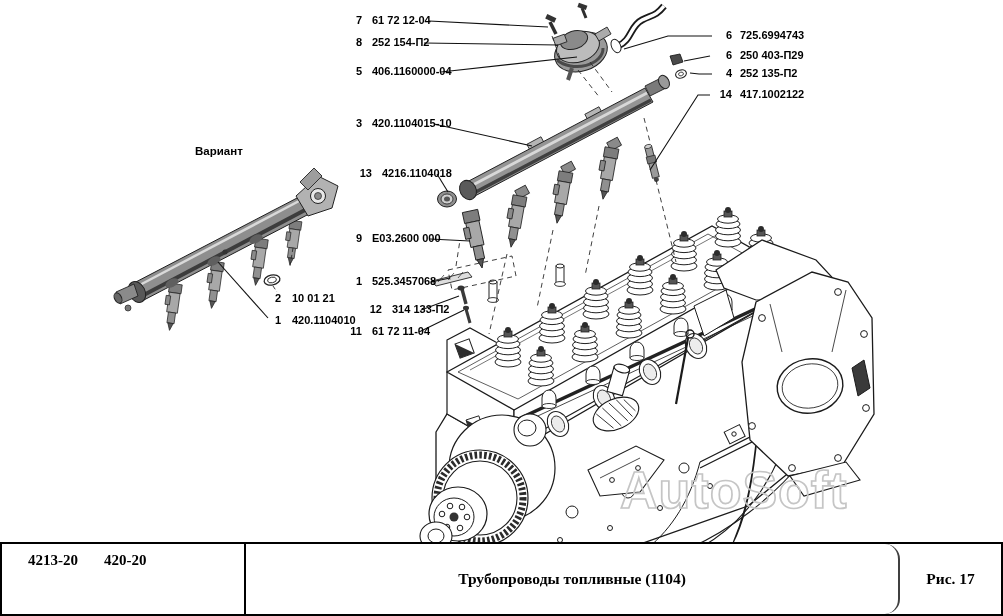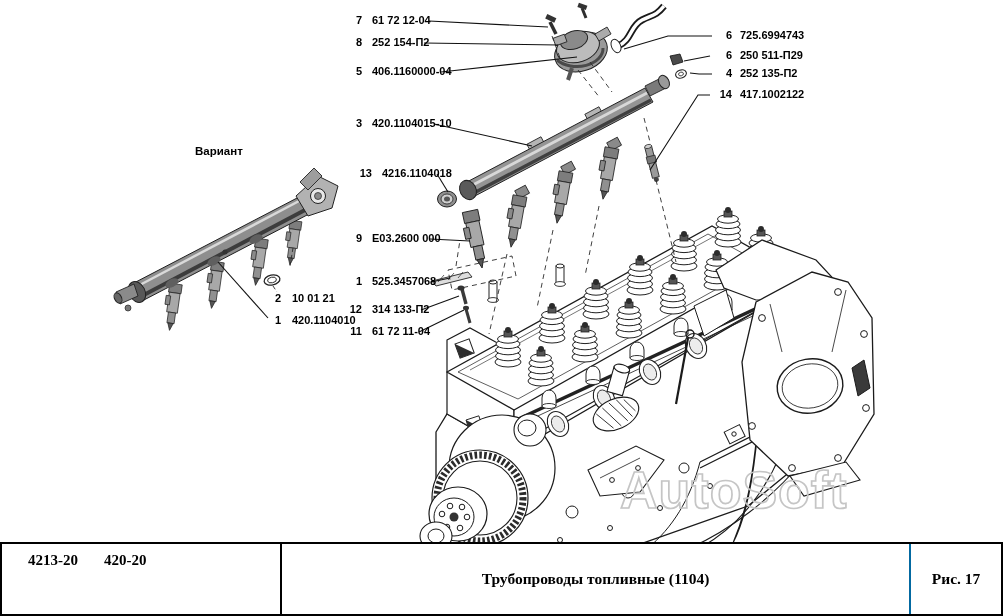--- a/index.html
+++ b/index.html
@@ -9,27 +9,27 @@
   .callout{position:absolute;display:flex;align-items:baseline;
            font:bold 11px "Liberation Sans",sans-serif;color:#000;white-space:pre;}
   .callout .num{display:inline-block;width:20px;text-align:right;margin-right:10px;}
   .callout.rcol .num{margin-right:8px;}
   .callout.vcol .num{width:9px;margin-right:11px;}
   .variant-label{position:absolute;font:bold 11.5px "Liberation Sans",sans-serif;color:#000;}
   .footer{position:absolute;left:0;top:542px;width:1003px;height:74px;box-sizing:border-box;
           border-top:2px solid #000;border-left:2px solid #000;border-right:2px solid #000;
           border-bottom:2px solid #000;display:flex;background:#fff;}
   .footer .cell{box-sizing:border-box;height:100%;}
-  .cell-models{width:280px;border-right:2px solid #000;padding:6px 0 0 26px;
+  .cell-models{width:244px;border-right:2px solid #000;padding:6px 0 0 26px;
                font:bold 15px "Liberation Serif",serif;line-height:20px;}
   .cell-models .mrow span{display:inline-block;}
   .cell-models .mrow span:first-child{margin-right:26px;}
-  .cell-title{flex:1;border-right:2px solid #0369a1;display:flex;align-items:center;justify-content:center;
-              font:bold 15.5px "Liberation Serif",serif;}
-  .cell-fig{width:90px;display:flex;align-items:center;justify-content:center;
+  .cell-title{flex:1;border-right:2px solid #404040;display:flex;align-items:center;justify-content:center;
+              font:bold 15.5px "Liberation Serif",serif;border-radius:15px;}
+  .cell-fig{width:101px;display:flex;align-items:center;justify-content:center;
             font:bold 15.5px "Liberation Serif",serif;border-radius:15px;}
 </style>
 </head>
 <body>
 
 <div class="stage">
 
 <svg width="1003" height="616" viewBox="0 0 1003 616">
   <defs>
     <g id="spr">
@@ -326,24 +326,24 @@
   </g>
 </svg>
 
 <div class="callout" style="left:342px;top:14px"><span class="num">7</span><span class="code">61 72 12-04</span></div>
 <div class="callout" style="left:342px;top:36px"><span class="num">8</span><span class="code">252 154-П2</span></div>
 <div class="callout" style="left:342px;top:65px"><span class="num">5</span><span class="code">406.1160000-04</span></div>
 <div class="callout" style="left:342px;top:117px"><span class="num">3</span><span class="code">420.1104015-10</span></div>
 <div class="callout" style="left:352px;top:167px"><span class="num">13</span><span class="code">4216.1104018</span></div>
 <div class="callout" style="left:342px;top:232px"><span class="num">9</span><span class="code">E03.2600 000</span></div>
 <div class="callout" style="left:342px;top:275px"><span class="num">1</span><span class="code">525.3457068</span></div>
-<div class="callout" style="left:342px;top:303px"><span class="num">12</span><span class="code">314 133-П2</span></div>
+<div class="callout" style="left:362px;top:303px"><span class="num">12</span><span class="code">314 133-П2</span></div>
 <div class="callout" style="left:342px;top:325px"><span class="num">11</span><span class="code">61 72 11-04</span></div>
 <div class="callout rcol" style="left:712px;top:29px"><span class="num">6</span><span class="code">725.6994743</span></div>
-<div class="callout rcol" style="left:712px;top:49px"><span class="num">6</span><span class="code">250 511-П29</span></div>
+<div class="callout rcol" style="left:712px;top:49px"><span class="num">6</span><span class="code">250 403-П29</span></div>
 <div class="callout rcol" style="left:712px;top:67px"><span class="num">4</span><span class="code">252 135-П2</span></div>
 <div class="callout rcol" style="left:712px;top:88px"><span class="num">14</span><span class="code">417.1002122</span></div>
 <div class="callout vcol" style="left:272px;top:292px"><span class="num">2</span><span class="code">10 01 21</span></div>
 <div class="callout vcol" style="left:272px;top:314px"><span class="num">1</span><span class="code">420.1104010</span></div>
 
 <div class="variant-label" style="left:195px;top:145px">Вариант</div>
 
 <div class="footer">
   <div class="cell cell-models">
     <div class="mrow"><span>4213-20</span><span>420-20</span></div>

